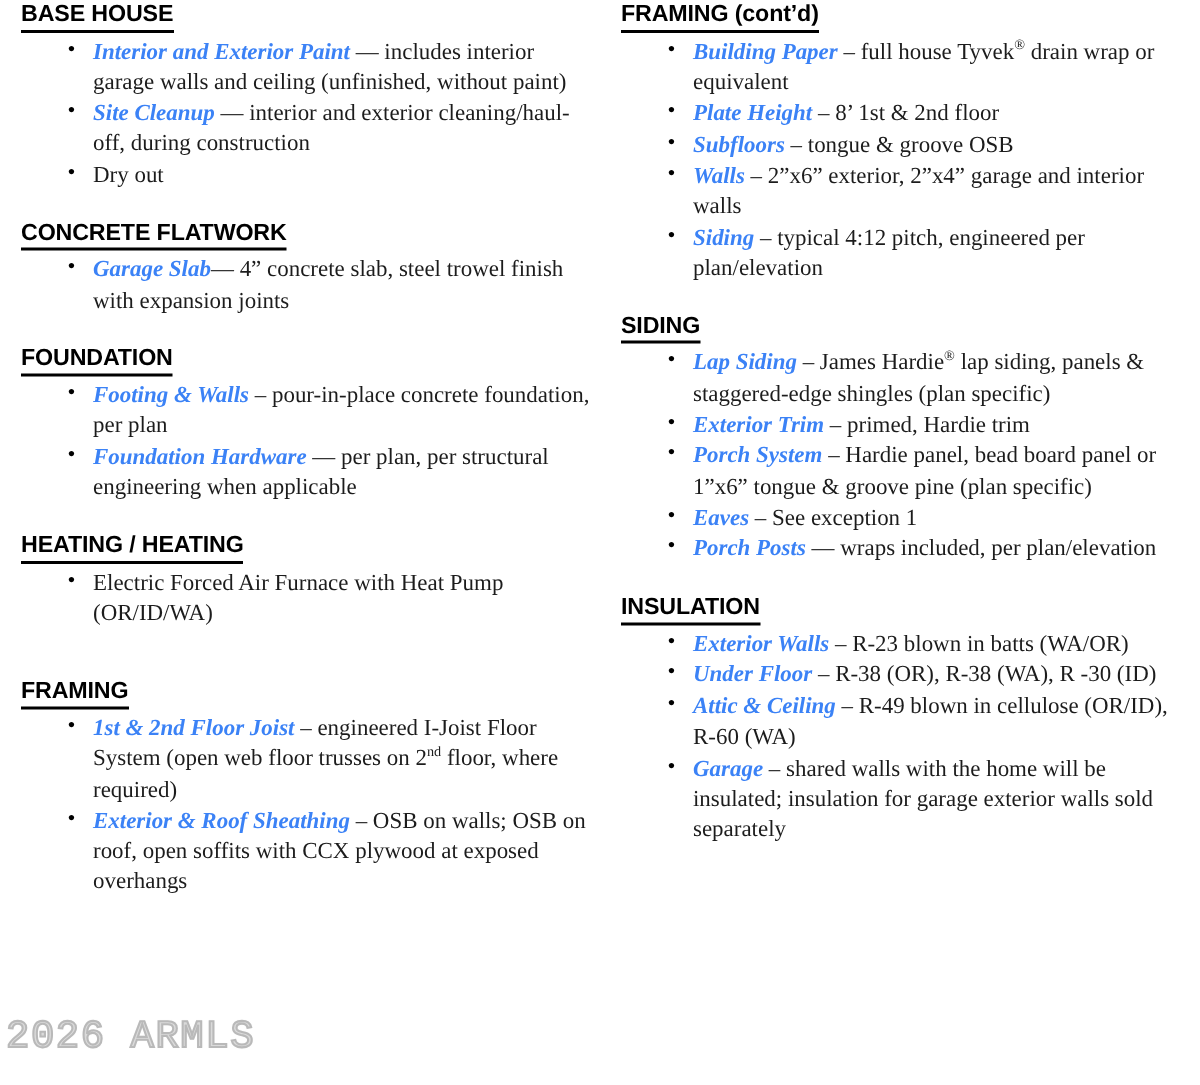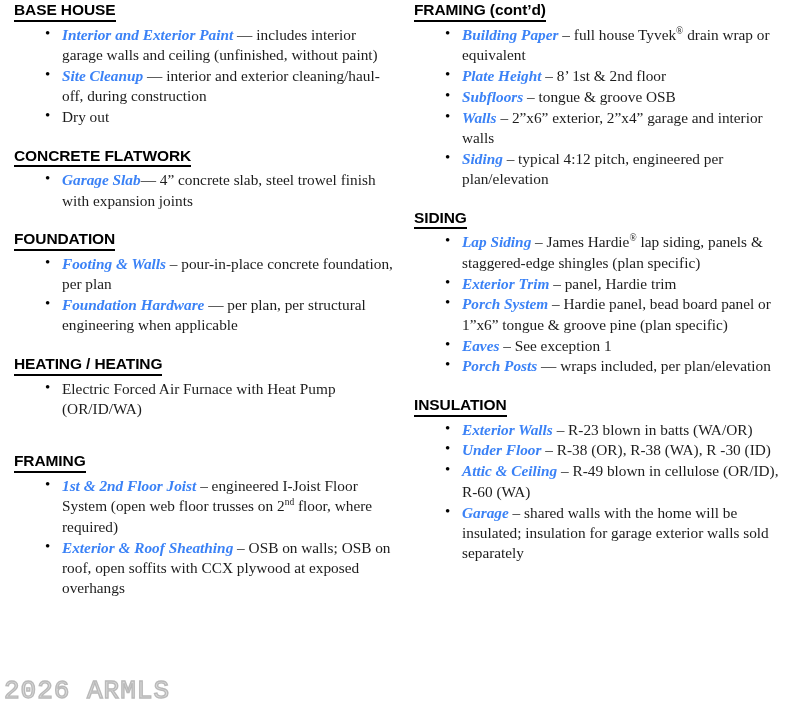--- a/index.html
+++ b/index.html
@@ -132,21 +132,21 @@
       <div class="section"><div class="sec-head">FRAMING (cont’d)</div><ul class="items">
           <li><span class="lbl">Building Paper</span> – <span>full house Tyvek</span><sup>®</sup><span> drain wrap or equivalent</span></li>
           <li><span class="lbl">Plate Height</span> – <span>8’ 1st &amp; 2nd floor</span></li>
           <li><span class="lbl">Subfloors</span> – <span>tongue &amp; groove OSB</span></li>
           <li><span class="lbl">Walls</span> – <span>2”x6” exterior, 2”x4” garage and interior walls</span></li>
           <li><span class="lbl">Siding</span> – <span>typical 4:12 pitch, engineered per plan/elevation</span></li>
         </ul></div>
       <div class="gap-md"></div>
       <div class="section"><div class="sec-head">SIDING</div><ul class="items">
           <li><span class="lbl">Lap Siding</span> – <span>James Hardie</span><sup>®</sup><span> lap siding, panels &amp; staggered-edge shingles (plan specific)</span></li>
-          <li><span class="lbl">Exterior Trim</span> – <span>panel, Hardie trim</span></li>
+          <li><span class="lbl">Exterior Trim</span> – <span>primed, Hardie trim</span></li>
           <li><span class="lbl">Porch System</span> – <span>Hardie panel, bead board panel or 1”x6” tongue &amp; groove pine (plan specific)</span></li>
           <li><span class="lbl">Eaves</span> – <span>See exception 1</span></li>
           <li><span class="lbl">Porch Posts</span> — <span>wraps included, per plan/elevation</span></li>
         </ul></div>
       <div class="gap-md"></div>
       <div class="section"><div class="sec-head">INSULATION</div><ul class="items">
           <li><span class="lbl">Exterior Walls</span> – <span>R-23 blown in batts (WA/OR)</span></li>
           <li><span class="lbl">Under Floor</span> – <span>R-38 (OR), R-38 (WA), R -30 (ID)</span></li>
           <li><span class="lbl">Attic &amp; Ceiling</span> – <span>R-49 blown in cellulose (OR/ID), R-60 (WA)</span></li>
           <li><span class="lbl">Garage</span> – <span>shared walls with the home will be insulated; insulation for garage exterior walls sold separately</span></li>

